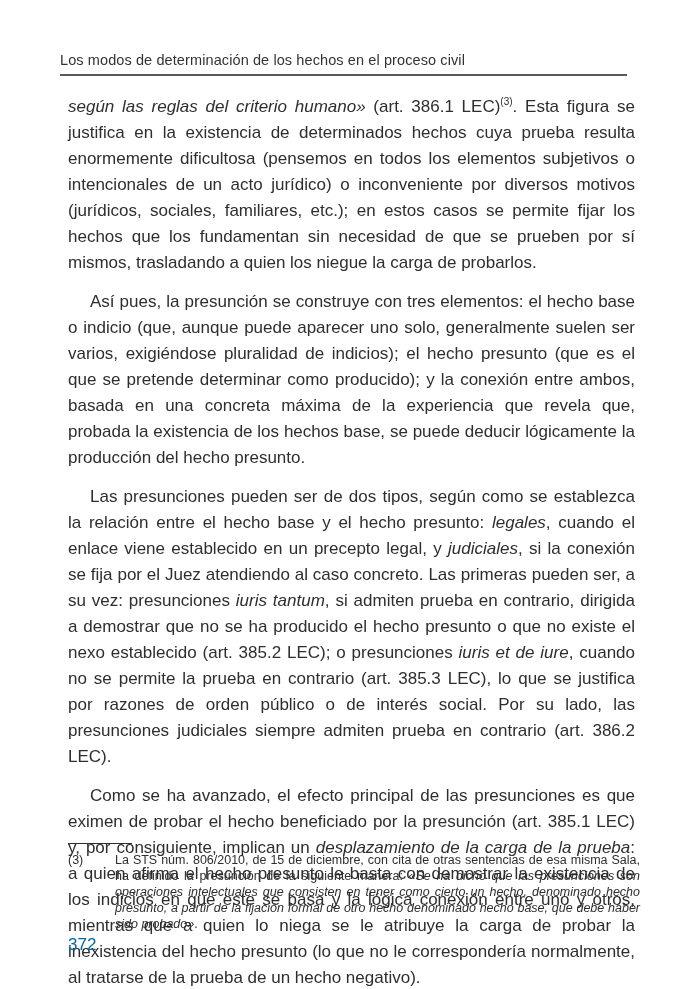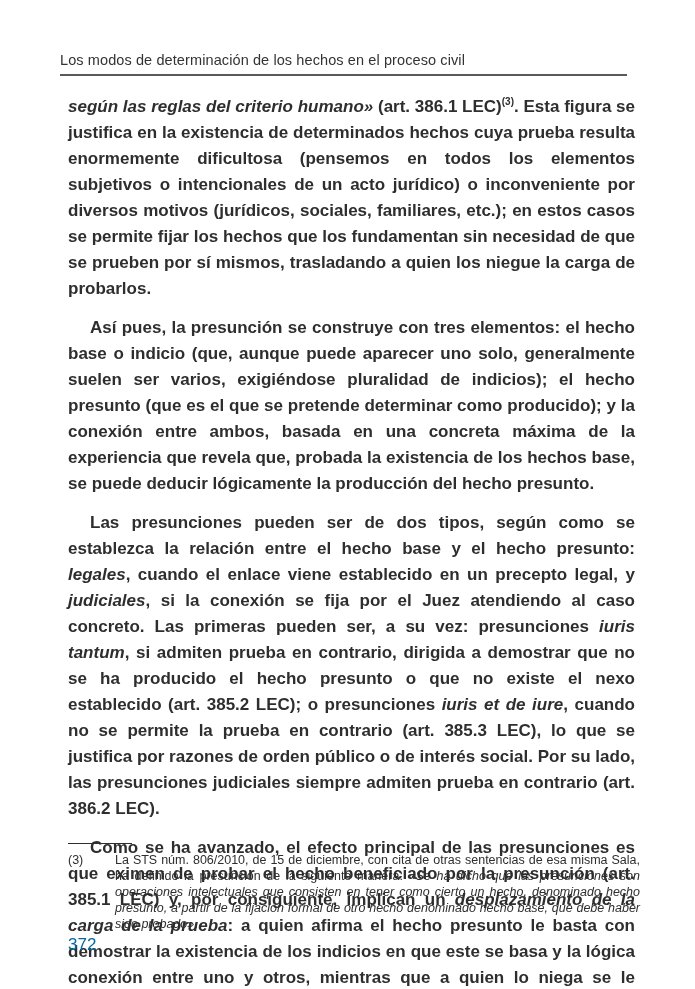--- a/index.html
+++ b/index.html
@@ -29,21 +29,20 @@
     position: absolute;
     left: 68px;
     top: 94px;
     width: 567px;
     font-size: 17px;
     line-height: 26px;
     text-align: justify;
   }
   .body-text p {
     margin: 0 0 13px 0;
-    font-weight: bold;
   }
   .body-text p.indent { text-indent: 22px; }
   .it { font-style: italic; }
   sup.fn-ref {
     font-size: 10px;
     line-height: 0;
     vertical-align: super;
   }
   .footnote-block {
     position: absolute;

